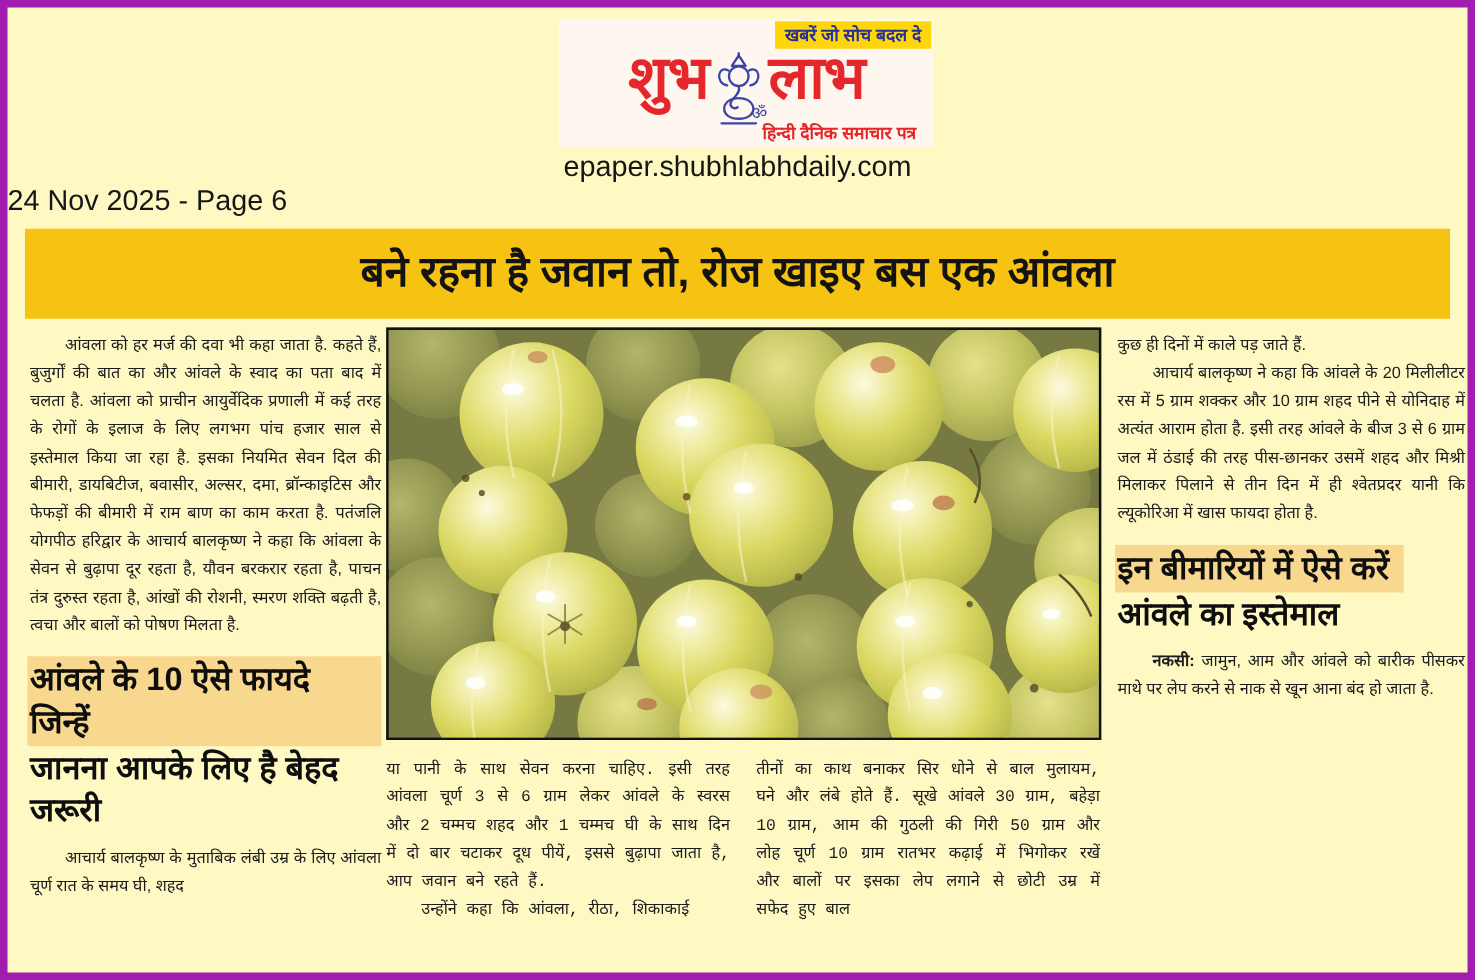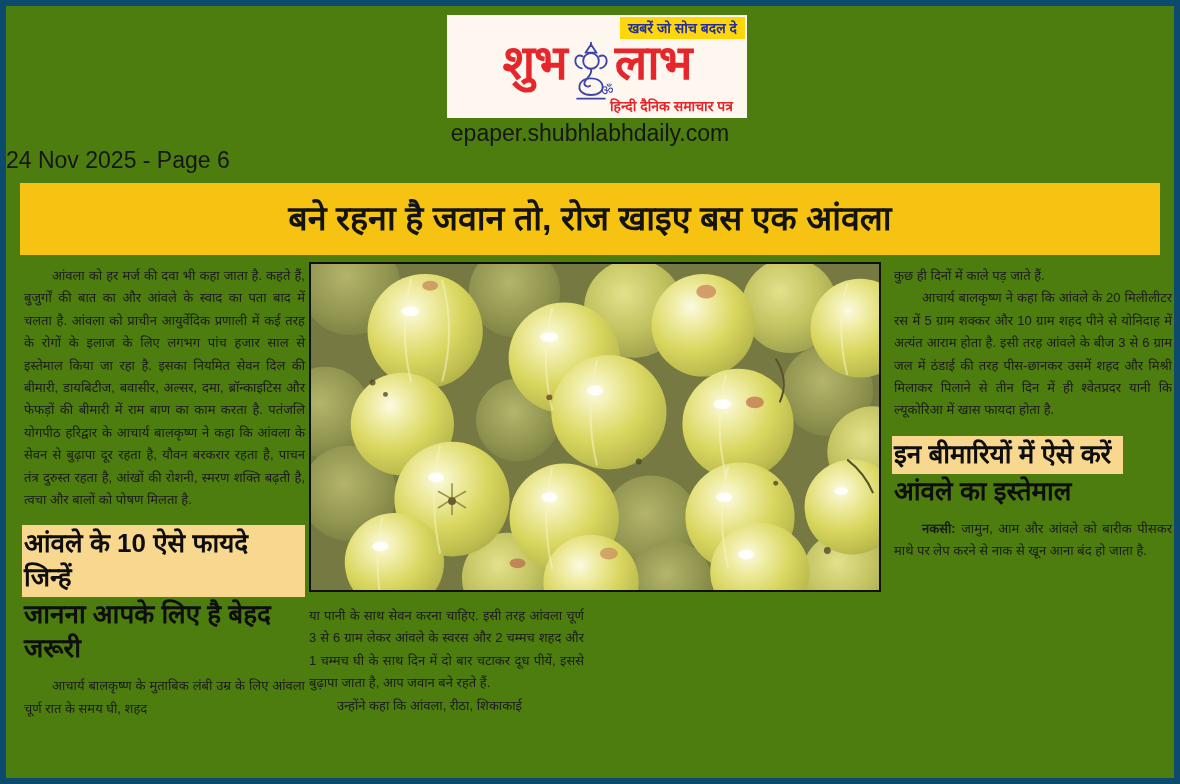--- a/index.html
+++ b/index.html
@@ -1,21 +1,21 @@
 <!DOCTYPE html>
 <html lang="hi"><head>
 <meta charset="utf-8">
 <style>
   * { box-sizing: border-box; }
   html,body { margin:0; padding:0; background:#ffffff; }
   body { font-family:"Liberation Sans", sans-serif; }
 
   .page {
     position:relative; width:1180px; height:784px;
-    border:6px solid #0c4a6e; background:#4d7c0f; overflow:hidden;
+    border:6px solid #a21caf; background:#fef9c3; overflow:hidden;
   }
 
   
   .masthead {
     position:absolute; left:441px; top:9px; width:300px; height:103px;
     background:#fdf7ef;
   }
   .tagline {
     position:absolute; top:2px; right:2px;
     background:#ffd60a; color:#23309c;
@@ -63,21 +63,21 @@
     font-size:26px; line-height:34px; font-weight:800; color:#0e0e0e;
     margin:14px 0 10px;
   }
   .hl {
     background:#f8d88e; display:inline-block; padding:1px 12px 3px 2px; margin-left:-2px;
   }
   .lead-label { font-weight:700; }
 
   .col-left  { position:absolute; left:18px;  top:259px; width:281px; }
   .col-right { position:absolute; left:888px; top:259px; width:278px; }
-  .center    { position:absolute; left:303px; top:256px; width:612px; }
+  .center    { position:absolute; left:303px; top:256px; width:612px;font-family:Liberation Mono, monospace; }
 
   .photo {
     width:572px; height:330px; border:2px solid #101010; background:#767a42;
   }
   .photo svg { display:block; width:100%; height:100%; }
 
   .center-cols { display:flex; gap:21px; margin-top:13px; }
   .ccol { width:275px; }
 
   .mt12 { margin-top:12px; }
@@ -234,20 +234,23 @@
           <ellipse cx="438" cy="294" rx="8" ry="5"></ellipse>
           <ellipse cx="534" cy="230" rx="7" ry="4"></ellipse>
         </g>
       </svg>
     </div>
     <div class="center-cols">
       <div class="ccol">
         <p class="bodytext">या पानी के साथ सेवन करना चाहिए. इसी तरह आंवला चूर्ण 3 से 6 ग्राम लेकर आंवले के स्वरस और 2 चम्मच शहद और 1 चम्मच घी के साथ दिन में दो बार चटाकर दूध पीयें, इससे बुढ़ापा जाता है, आप जवान बने रहते हैं.</p>
         <p class="bodytext indent">उन्होंने कहा कि आंवला, रीठा, शिकाकाई</p>
       </div>
+      <div class="ccol">
+        <p class="bodytext">तीनों का काथ बनाकर सिर धोने से बाल मुलायम, घने और लंबे होते हैं. सूखे आंवले 30 ग्राम, बहेड़ा 10 ग्राम, आम की गुठली की गिरी 50 ग्राम और लोह चूर्ण 10 ग्राम रातभर कढ़ाई में भिगोकर रखें और बालों पर इसका लेप लगाने से छोटी उम्र में सफेद हुए बाल</p>
+      </div>
     </div>
   </section>
 
   <section class="col-right">
     <p class="bodytext">कुछ ही दिनों में काले पड़ जाते हैं.</p>
     <p class="bodytext indent">आचार्य बालकृष्ण ने कहा कि आंवले के 20 मिलीलीटर रस में 5 ग्राम शक्कर और 10 ग्राम शहद पीने से योनिदाह में अत्यंत आराम होता है. इसी तरह आंवले के बीज 3 से 6 ग्राम जल में ठंडाई की तरह पीस-छानकर उसमें शहद और मिश्री मिलाकर पिलाने से तीन दिन में ही श्वेतप्रदर यानी कि ल्यूकोरिआ में खास फायदा होता है.</p>
     <h2 class="subhead">
       <span class="hl">इन बीमारियों में ऐसे करें</span><br>
       <span>आंवले का इस्तेमाल</span>
     </h2>

